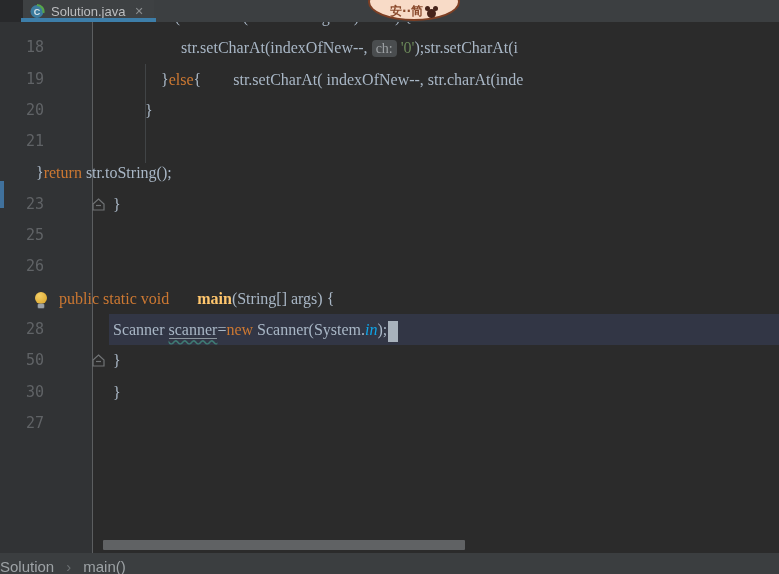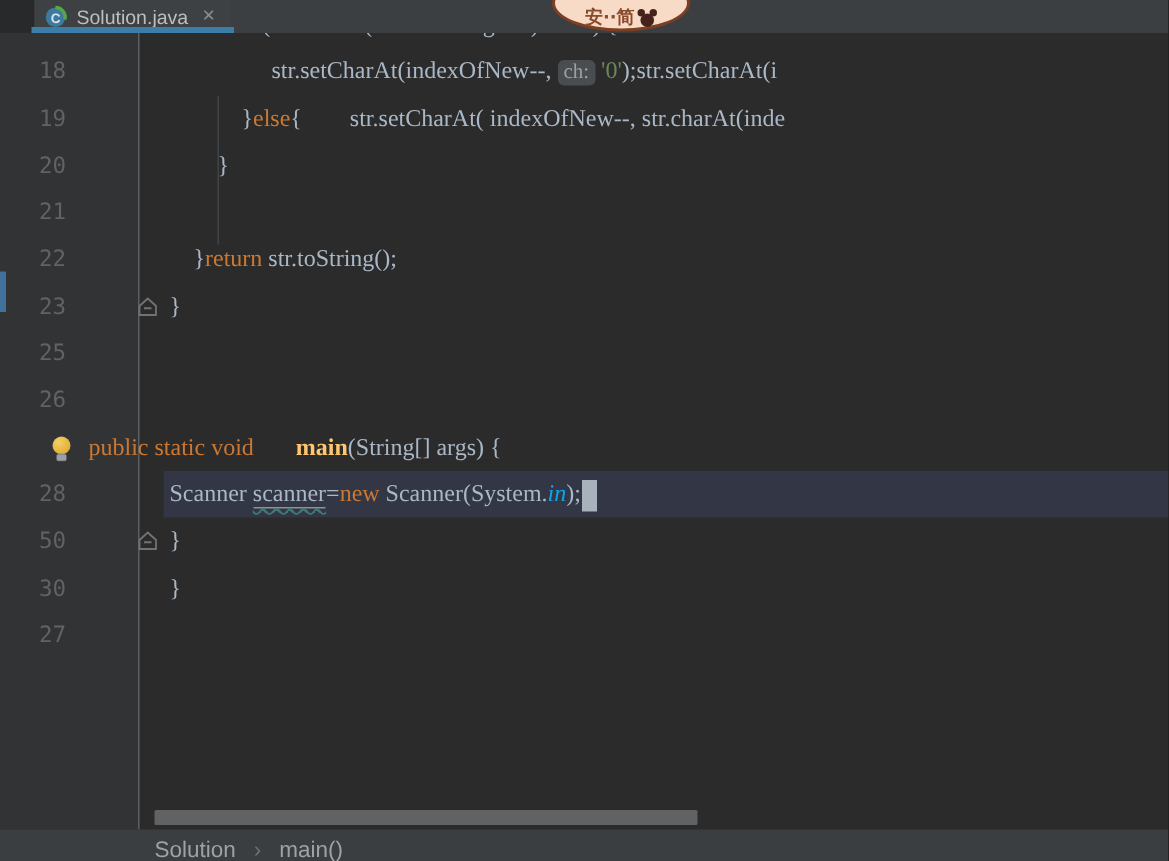--- a/index.html
+++ b/index.html
@@ -50,21 +50,21 @@
            background:#f8dbc7;border:2px solid #7d3f24;border-radius:50%;
            display:flex;align-items:flex-end;justify-content:center;padding-bottom:1px;box-sizing:border-box;}
   .sticker .stxt{font-family:"DejaVu Sans",sans-serif;font-weight:bold;font-size:12px;color:#8a4a2c;line-height:14px;}
   .mouse{position:relative;width:13px;height:12px;margin-left:2px;}
   .mouse .head{position:absolute;left:2px;top:3px;width:9px;height:9px;border-radius:50%;background:#46231a;}
   .mouse .e1,.mouse .e2{position:absolute;top:0;width:5px;height:5px;border-radius:50%;background:#46231a;}
   .mouse .e1{left:0;} .mouse .e2{left:8px;}
   .hscroll{position:absolute;left:103px;top:540px;width:362px;height:10px;background:#606264;z-index:2;border-radius:1px;}
   .breadcrumbs{position:absolute;left:0;top:553px;width:779px;height:21px;background:#3b3e40;
                z-index:4;overflow:hidden;font-family:"Liberation Sans",sans-serif;font-size:15px;color:#9da2a5;
-               display:flex;align-items:flex-start;padding-left:103px;box-sizing:border-box;}
+               display:flex;align-items:flex-start;box-sizing:border-box;}
   .breadcrumbs .crumb{margin-top:5px;}
   .breadcrumbs .sep{margin:5px 12px 0 12px;color:#6d7173;}
   .watermark{position:absolute;right:6px;top:539px;z-index:6;font-family:"Liberation Sans",sans-serif;
              font-size:17px;color:#8f9394;letter-spacing:0.2px;}
 </style>
 </head>
 <body>
 
 <div class="app">
 
@@ -97,23 +97,20 @@
         </div>
         <div class="ccell"><span class="seg-d">         }</span></div>
       </div>
       <div class="row">
         <div class="gcell">
           <span class="gnum">21</span>
         </div>
         <div class="ccell"></div>
       </div>
       <div class="row">
-        <div class="gcell">
-          <span class="gnum">22</span>
-        </div>
         <div class="ccell"><span class="seg-d">     }</span><span class="seg-kw">return</span><span class="seg-d"> str.toString();</span></div>
       </div>
       <div class="row">
         <div class="gcell">
           <span class="gnum">23</span>
           <svg class="gicon fold" width="15" height="15" viewBox="0 0 15 15">
             <path d="M7.5 2 L13 7 V13 H2 V7 Z" fill="none" stroke="#707375" stroke-width="1.2"></path>
             <line x1="5" y1="8.5" x2="10" y2="8.5" stroke="#707375" stroke-width="1.2"></line>
           </svg>
         </div>

